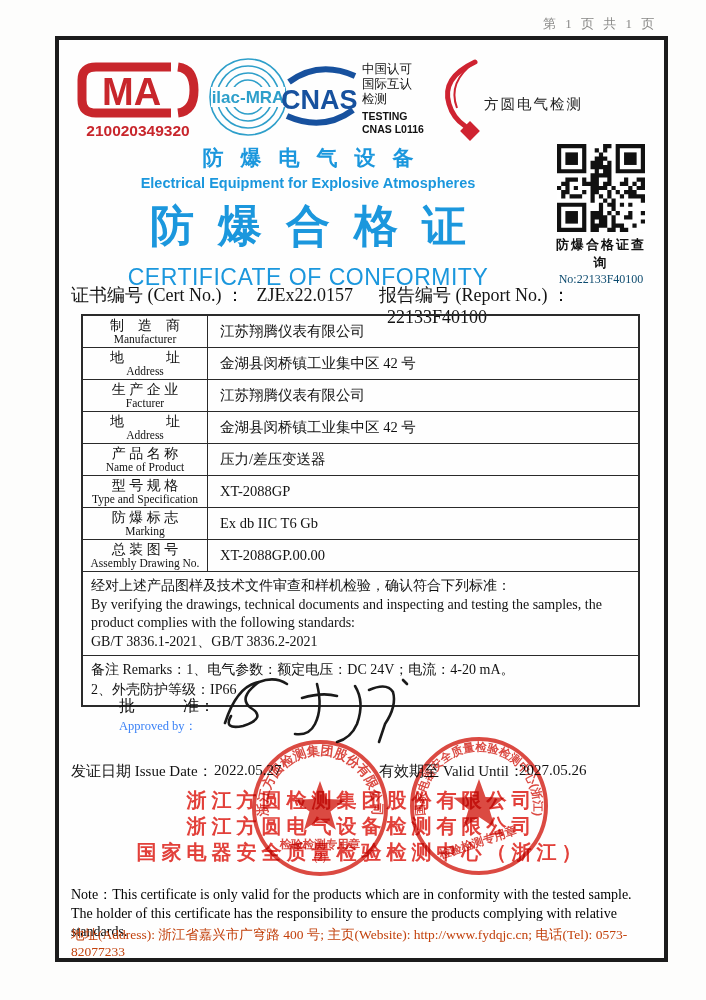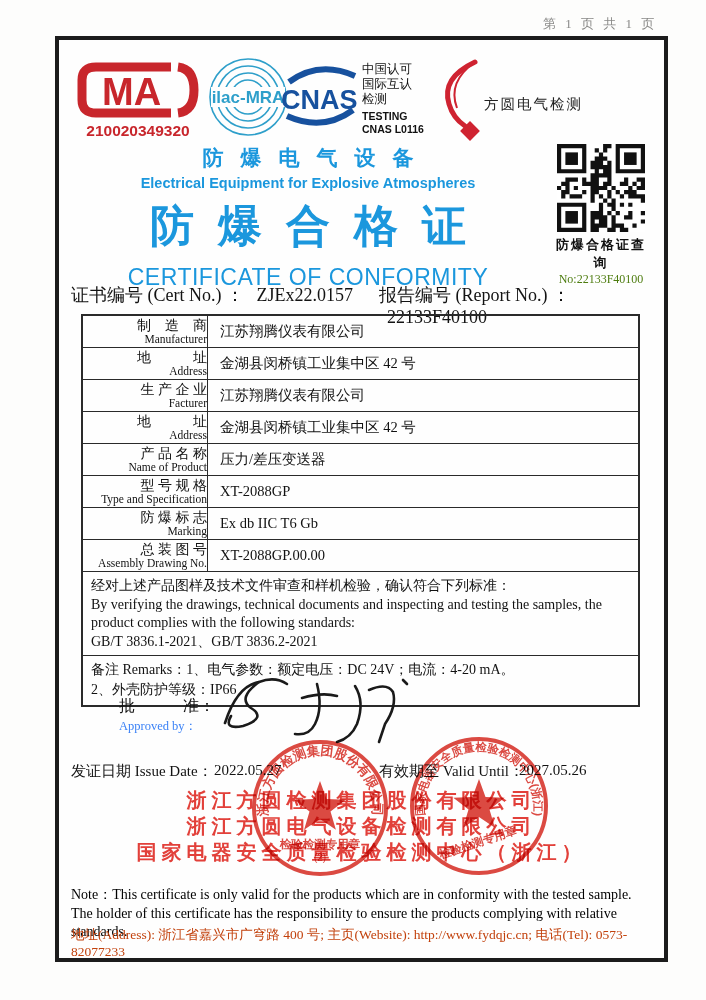--- a/index.html
+++ b/index.html
@@ -13,28 +13,28 @@
   .cnas-sub{font-weight:bold;font-size:10.5px;line-height:13px;margin-top:3px;}
   .fy-label{left:425px;top:55px;font-size:14.5px;color:#222;letter-spacing:2px;}
   
   .head-block{left:0;top:104px;width:498px;text-align:center;color:#1b97dd;font-family:"Liberation Sans","DejaVu Sans",sans-serif;}
   .h-cn-small{font-size:21px;font-weight:bold;letter-spacing:17px;padding-left:17px;}
   .h-en-small{font-size:14.5px;font-weight:bold;margin-top:3px;}
   .h-cn-big{font-size:44px;font-weight:bold;letter-spacing:24px;padding-left:24px;margin-top:6px;}
   .h-en-big{font-size:23px;margin-top:8px;letter-spacing:0.5px;}
   .qr-wrap{left:494px;top:104px;width:96px;text-align:center;}
   .qr-caption{font-size:13px;font-weight:bold;letter-spacing:2px;margin-top:4px;color:#111;}
-  .qr-no{font-size:12px;color:#4d7c0f;}
+  .qr-no{font-size:12px;color:#0c4a6e;}
   
   .cert-row{left:12px;top:243px;width:585px;font-size:18px;color:#131313;}
   .cert-row .rep{position:absolute;left:308px;top:0;}
   
   .dtable{left:22px;top:274px;width:559px;border:2px solid #2a2a2a;box-sizing:border-box;}
   .trow{display:flex;border-bottom:1px solid #2a2a2a;height:31px;}
-  .tl{width:124px;border-right:1px solid #2a2a2a;display:flex;flex-direction:column;justify-content:center;text-align:right;}
+  .tl{width:124px;border-right:1px solid #2a2a2a;display:flex;flex-direction:column;justify-content:center;text-align:center;}
   .tl .cn{font-size:14px;line-height:15px;color:#111;}
   .tl .en{font-size:11.5px;line-height:13px;color:#111;}
   .tv{flex:1;display:flex;align-items:center;padding-left:12px;font-size:14.5px;color:#111;}
   .stmt{border-bottom:1px solid #2a2a2a;padding:5px 8px 4px 8px;font-size:14px;line-height:18.5px;color:#111;}
   .rmk{padding:4px 8px 5px 8px;font-size:14px;line-height:20px;color:#111;}
   
   .appr-cn{left:60px;top:656px;font-size:16px;color:#111;}
   .appr-en{left:60px;top:678px;font-size:12.5px;color:#3b82f6;}
   
   .date-row{left:12px;top:722px;width:585px;font-size:15px;color:#131313;}

